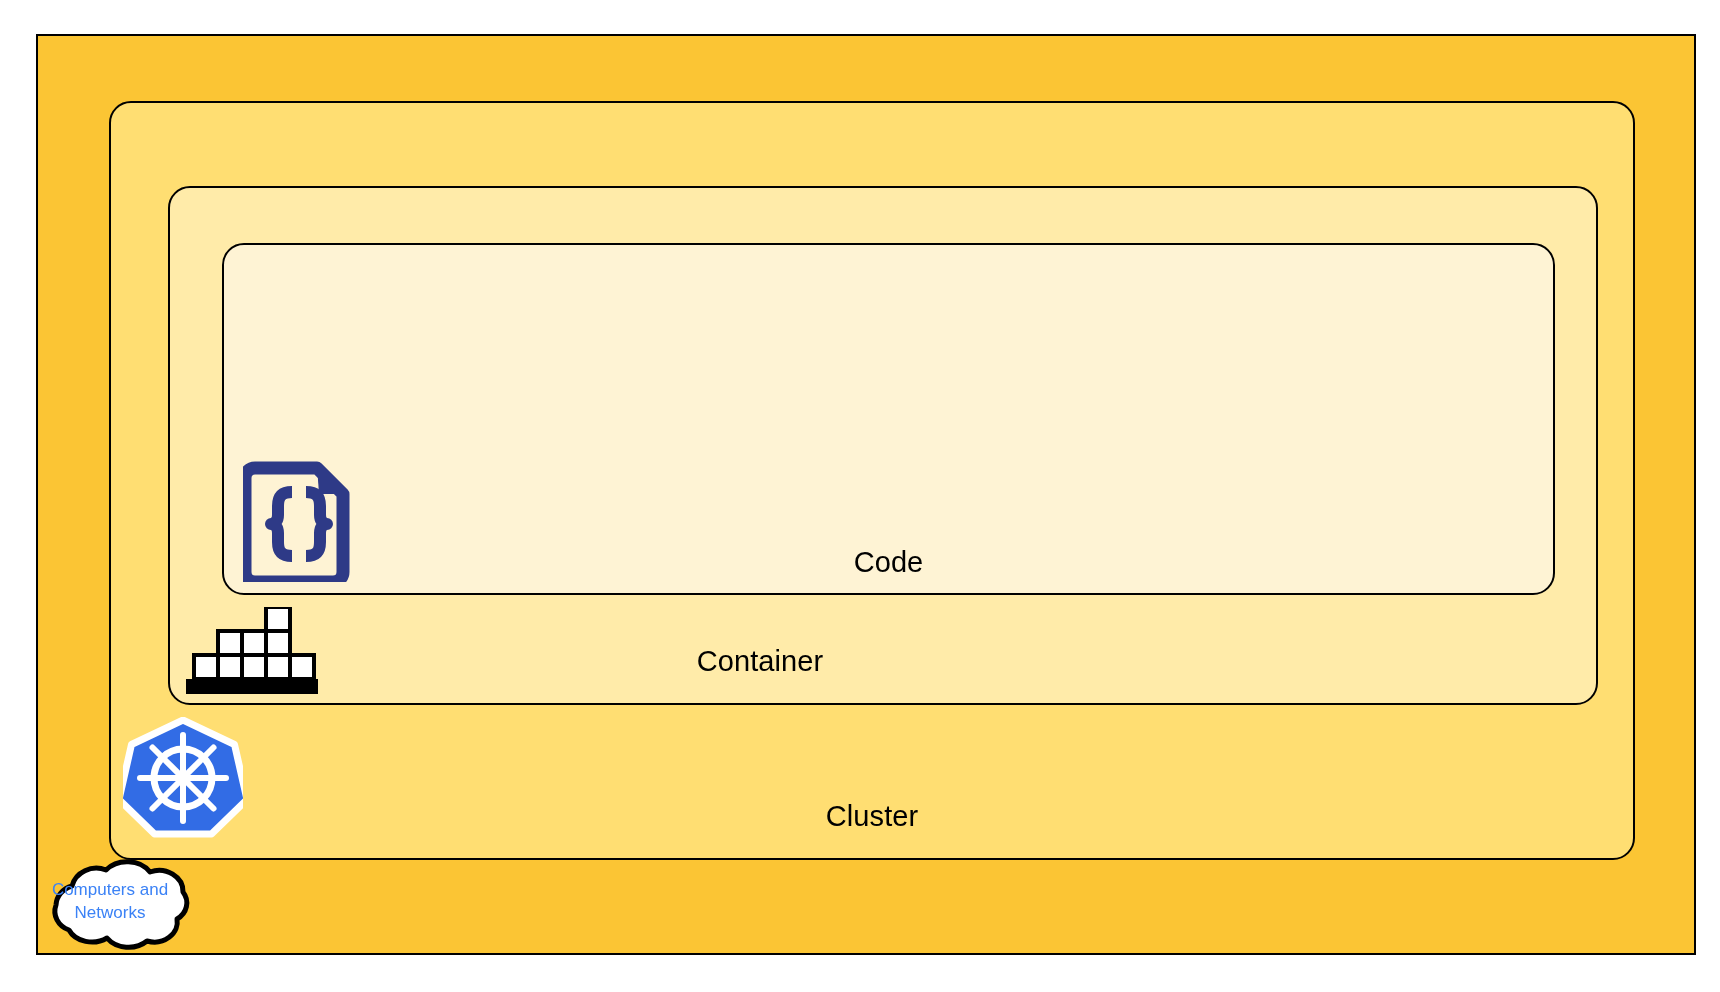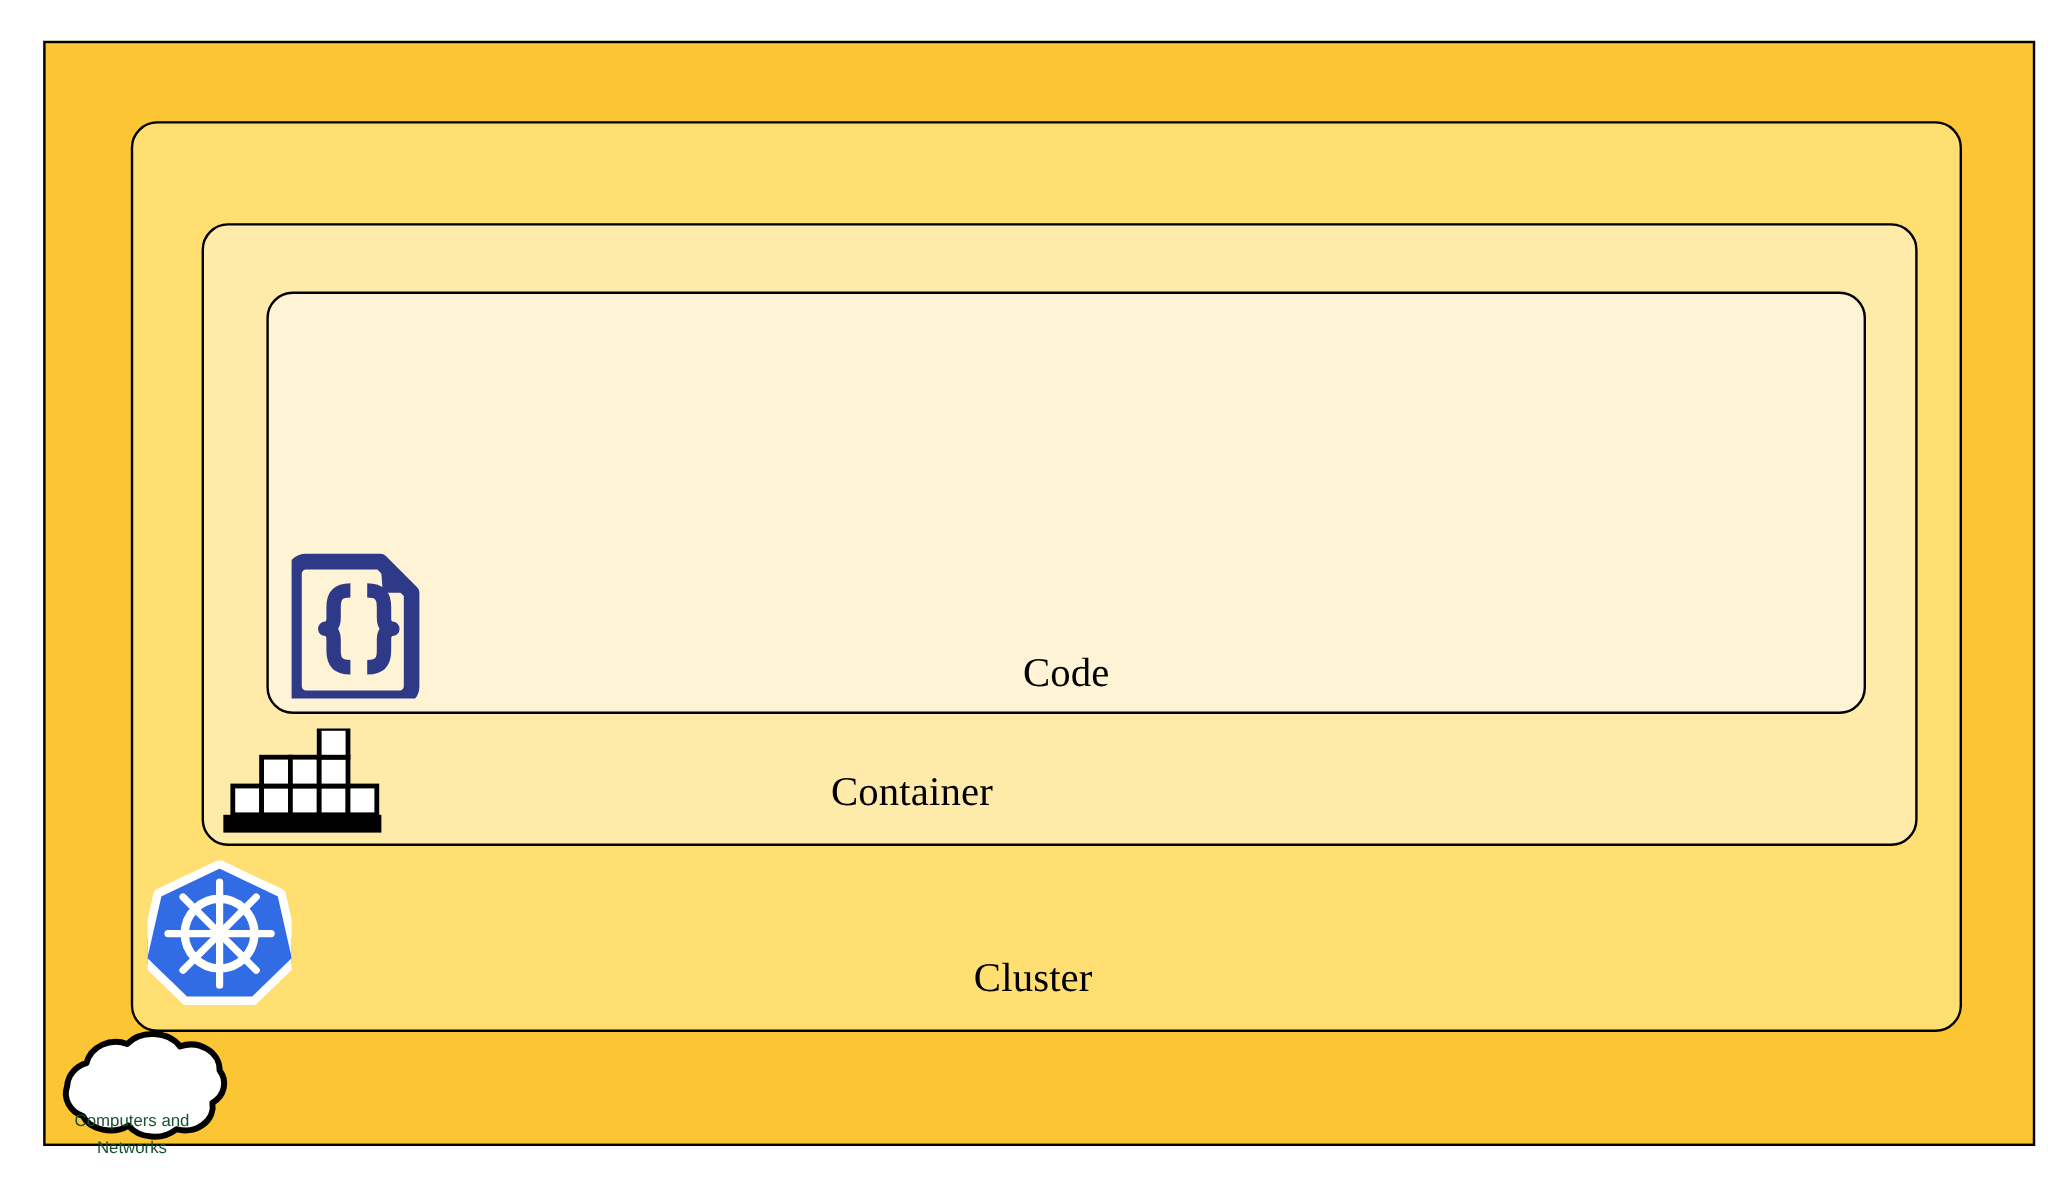--- a/index.html
+++ b/index.html
@@ -61,42 +61,41 @@
     width: 1333px;
     height: 352px;
     background: #FEF3D4;
     border-radius: 22px;
   }
 
   
   .layer-label {
     position: absolute;
     color: #000000;
-    font-size: 34px;
+    font-size: 29px;
     line-height: 40px;
     text-align: center;
     white-space: pre-line;
     letter-spacing: 0.1px;
-    font-family: Liberation Serif, serif;
   }
 
   #label-code {
     left: 222px;
     top: 542px;
     width: 1333px;
   }
 
   #label-container {
     left: 168px;
     top: 641px;
     width: 1184px;
   }
 
   #label-cluster {
-    left: 98px;
+    left: 109px;
     top: 796px;
     width: 1526px;
   }
 
   #label-datacenter {
     left: 36px;
     top: 870px;
     width: 1660px;
   }
 
@@ -133,26 +132,25 @@
     width: 172px;
     height: 110px;
   }
 
   .cloud-text {
     position: absolute;
     left: 30px;
     top: 878px;
     width: 160px;
     text-align: center;
-    font-size: 14px;
+    font-size: 17px;
     line-height: 23px;
-    color: #14532d;
+    color: #3b82f6;
     white-space: pre-line;
     pointer-events: none;
-    margin-top: 44px;
   }
 </style>
 </head>
 <body>
 
 <div id="stage">
 
   <div class="layer" id="layer-datacenter"></div>
 
   <div class="layer" id="layer-cluster"></div>

